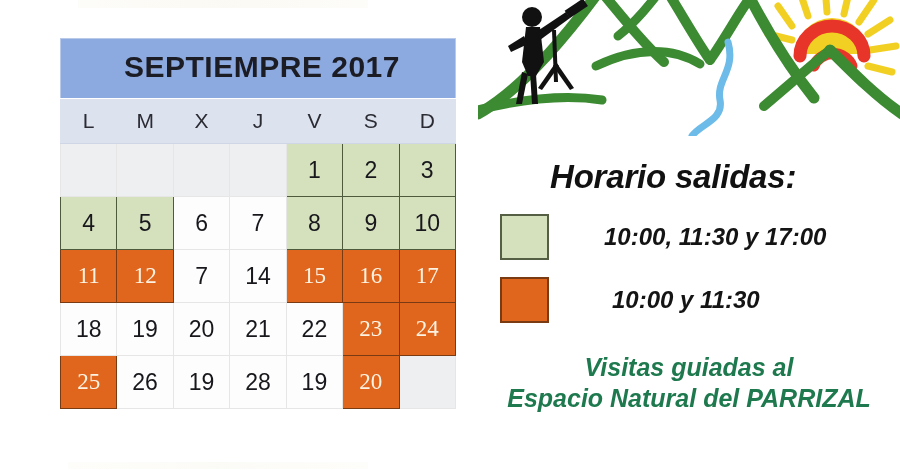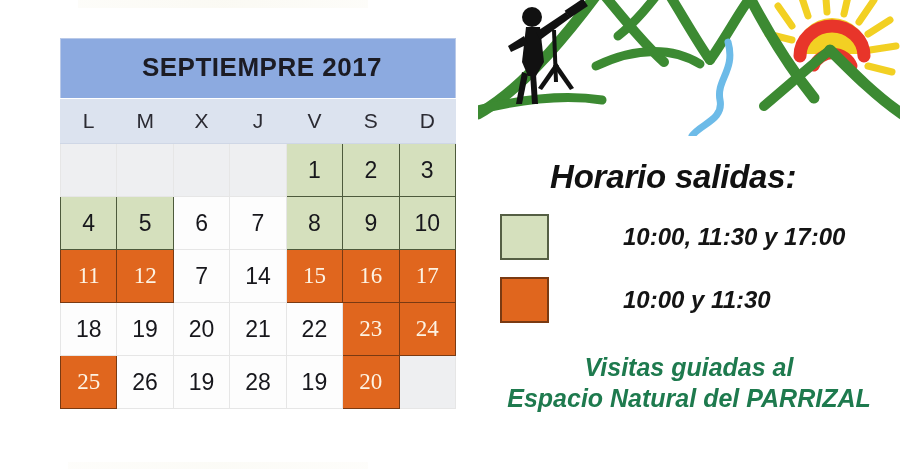--- a/index.html
+++ b/index.html
@@ -12,21 +12,21 @@
   .root{position:absolute;inset:0;}
 
   
   .calendar{
     position:absolute;left:60px;top:38px;width:396px;
     border-collapse:collapse;table-layout:fixed;
   }
   .cal-title-row td{
     background:#8caae0;
     color:#1c1c24;
-    font-size:26px;font-weight:bold;
+    font-size:30px;font-weight:bold;
     letter-spacing:0.5px;
     text-align:center;
     height:56px;
     border:1px solid #b9c9e8;
     border-bottom:1px solid #ffffff;
     padding:0 0 3px 8px;
   }
   .cal-dow th{
     background:#dce3ef;
     color:#2b2b33;
@@ -66,26 +66,26 @@
 
   
   .horario{
     position:absolute;left:550px;top:158px;
     font-size:33px;font-weight:bold;font-style:italic;
     color:#111111;letter-spacing:-0.2px;
     white-space:nowrap;
   }
   .legend-row{position:absolute;display:flex;align-items:center;}
   .legend-1{left:500px;top:214px;}
-  .legend-2{left:500px;top:277px;}
+  .legend-2{left:500px;top:277px;gap:8px;}
   .swatch{width:45px;height:42px;flex:0 0 auto;}
   .swatch.green{background:#d5e0bd;border:2px solid #555f44;}
   .swatch.orange{background:#e0661e;border:2px solid #7a3a12;}
   .legend-text{
-    margin-left:74px;
+    margin-left:55px;
     font-size:24px;font-style:italic;font-weight:bold;
     color:#141414;white-space:nowrap;
   }
 
   .caption{
     position:absolute;left:478px;top:352px;width:422px;
     text-align:center;
     font-size:25px;font-weight:bold;font-style:italic;
     color:#1e7a4e;line-height:1.22;
     white-space:pre-line;

